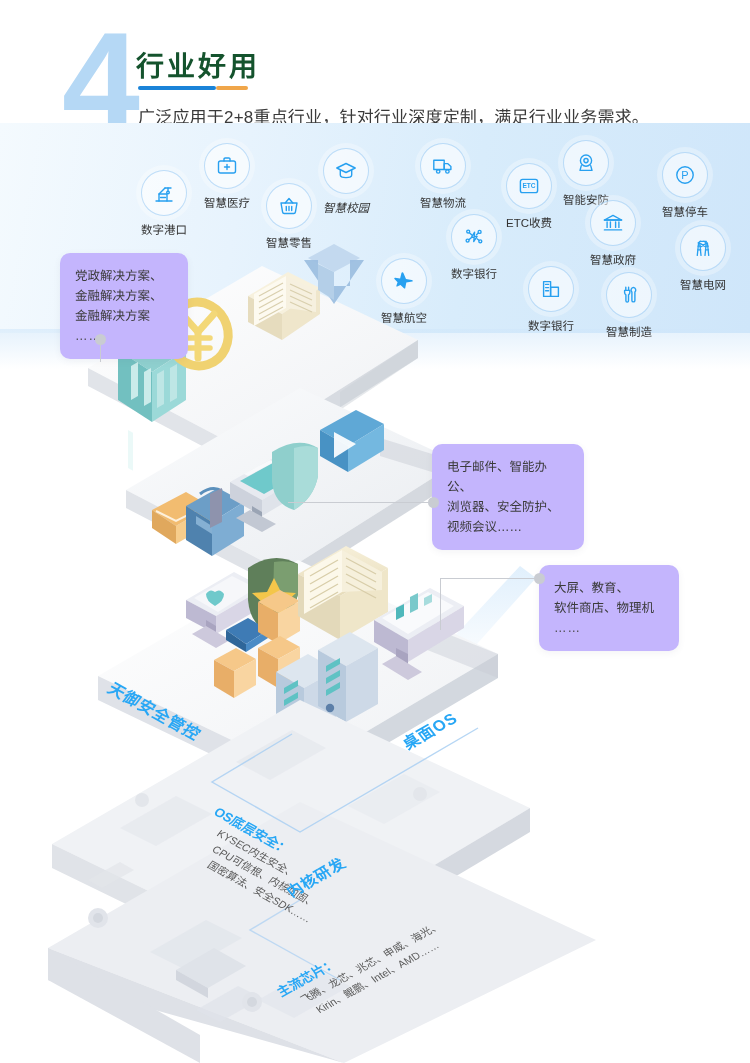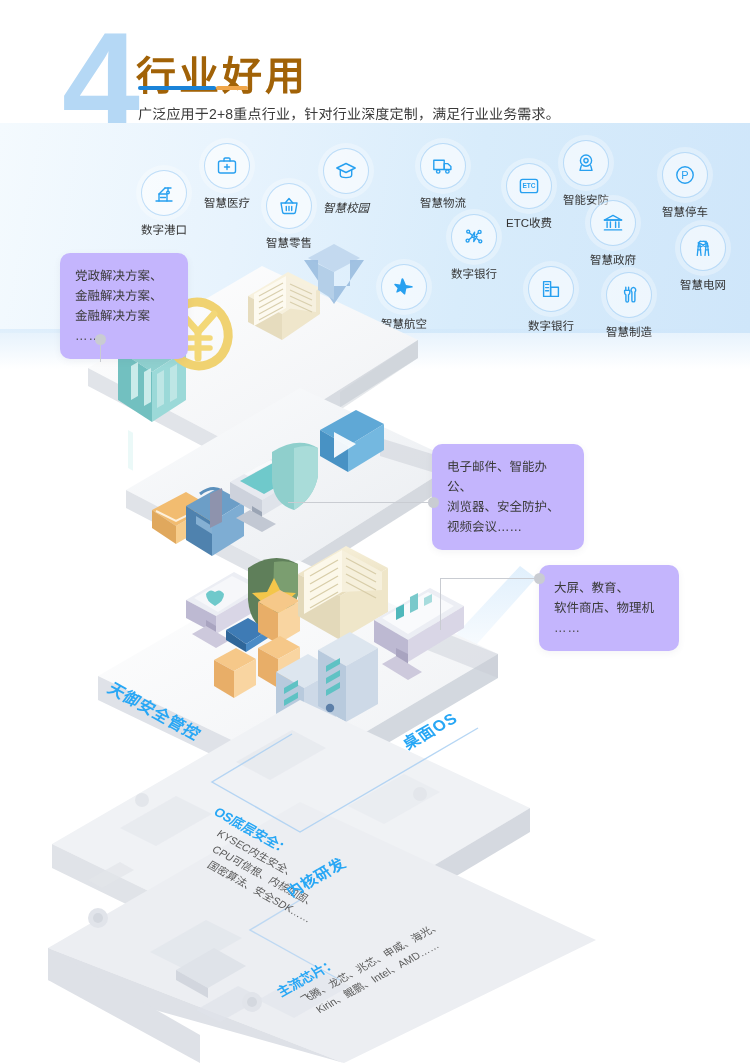--- a/index.html
+++ b/index.html
@@ -14,27 +14,27 @@
   
   .big-number{
     position:absolute;left:62px;top:22px;
     font-size:140px;line-height:120px;font-weight:bold;
     color:#b5d8f5;letter-spacing:-4px;
     font-family:"Liberation Sans",sans-serif;
     user-select:none;
   }
   .head-title{
     position:absolute;left:136px;top:44px;
-    font-size:40px;font-weight:bold;color:#a16207;letter-spacing:3px;
+    font-size:28px;font-weight:bold;color:#14532d;letter-spacing:3px;
   }
   .rule{position:absolute;left:138px;top:86px;height:4px;width:78px;background:#1a83d8;border-radius:2px;}
   .rule2{position:absolute;left:216px;top:86px;height:4px;width:32px;background:#f0a64a;border-radius:2px;}
   .head-sub{
     position:absolute;left:138px;top:103px;
-    font-size:14px;color:#3a3a3a;letter-spacing:.2px;
+    font-size:17px;color:#3a3a3a;letter-spacing:.2px;
   }
 
   
   .bluepanel{
     position:absolute;left:0;top:123px;width:750px;height:210px;
     background:linear-gradient(100deg,#f4fafe 0%,#e7f3fd 32%,#d8ecfb 62%,#cfe6fa 100%);
   }
   .bluepanel:after{
     content:"";position:absolute;left:0;bottom:-36px;width:750px;height:40px;
     background:linear-gradient(180deg,#cfe6fa 0%,rgba(255,255,255,0) 100%);
@@ -171,21 +171,21 @@
   <div class="ind" style="left:639px;top:152px;">
     <div class="ring">
       <svg width="26" height="26" viewBox="0 0 26 26" fill="none" stroke="#27a0f0" stroke-width="1.4">
         <circle cx="13" cy="13" r="8.2"></circle>
         <text x="13" y="17.2" font-size="11" fill="#27a0f0" stroke="none" text-anchor="middle" font-family="Liberation Sans, sans-serif">P</text>
       </svg>
     </div>
     <div class="lbl">智慧停车</div>
   </div>
 
-  <div class="ind" style="left:358px;top:264px;">
+  <div class="ind" style="left:358px;top:258px;">
     <div class="ring">
       <svg width="24" height="24" viewBox="0 0 24 24" fill="#27a0f0" stroke="none">
         <path d="M21 11.3 14 10l-2.6-6.1a1.05 1.05 0 0 0-1.93.06L8.1 9.6 3.2 8.7a.78.78 0 0 0-.74 1.26l3.1 3.3-1.2 3.6a.6.6 0 0 0 .84.72l3.3-1.6 3.46 3.35a.78.78 0 0 0 1.3-.45l1.06-5.26 5.9-1.1a.6.6 0 0 0 .06-1.17Z"></path>
       </svg>
     </div>
     <div class="lbl">智慧航空</div>
   </div>
 
   <div class="ind" style="left:428px;top:214px;">
     <div class="ring">

